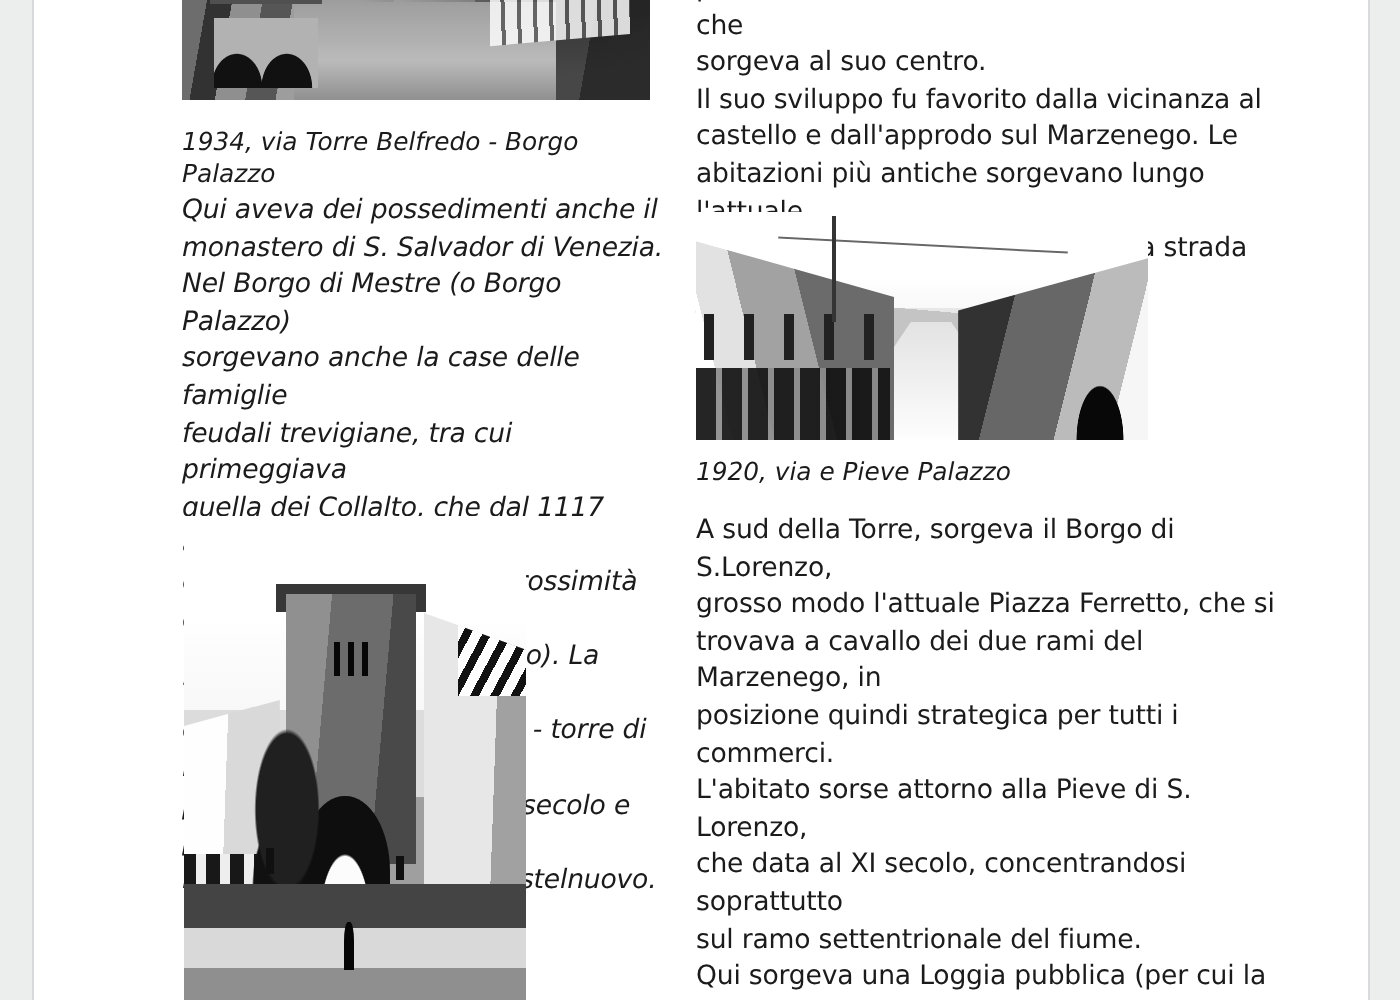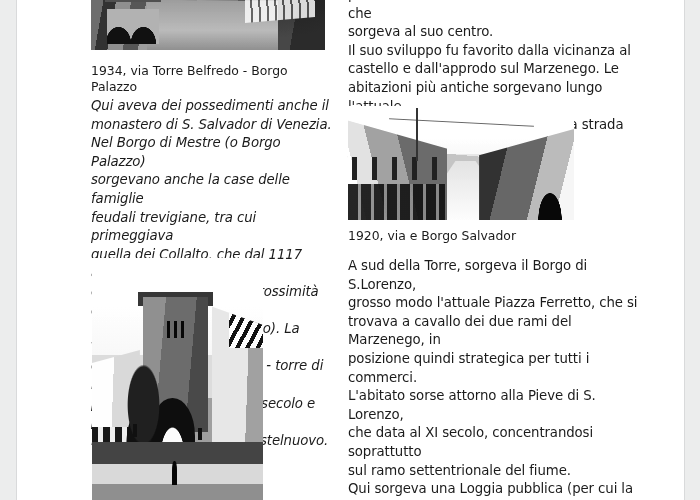--- a/index.html
+++ b/index.html
@@ -29,20 +29,21 @@
 
   .body-text {
     font-size: 13.3px;
     line-height: 18.6px;
     color: #1b1b1b;
     white-space: pre-wrap;
     letter-spacing: -0.1px;
   }
   .caption {
     font-size: 12.4px;
+    font-style: italic;
     color: #1b1b1b;
     line-height: 16px;
     white-space: pre-wrap;
   }
 
   .photo {
     position: relative;
     overflow: hidden;
     background: #cfcfcf;
     filter: grayscale(1) contrast(1.12);
@@ -266,21 +267,21 @@
         <div class="wins"></div>
         <div class="portico"></div>
       </div>
       <div class="blk-right">
         <div class="bigarch"></div>
       </div>
       <div class="wire"></div>
       <div class="pole"></div>
     </div>
 
-    <div class="caption" style="position:absolute; left:16px; top:228px; width:280px;">1920, via e Borgo Salvador</div>
+    <div class="caption" style="position:absolute; left:16px; top:228px; width:280px;">1920, via e Pieve Palazzo</div>
 
     <div class="body-text" style="position:absolute; left:16px; top:257px; width:302px;">A sud della Torre, sorgeva il Borgo di S.Lorenzo,
 grosso modo l'attuale Piazza Ferretto, che si
 trovava a cavallo dei due rami del Marzenego, in
 posizione quindi strategica per tutti i commerci.
 L'abitato sorse attorno alla Pieve di S. Lorenzo,
 che data al XI secolo, concentrandosi soprattutto
 sul ramo settentrionale del fiume.
 Qui sorgeva una Loggia pubblica (per cui la Torre
 dell' Orologio era detta anche Torre della Loggia)

